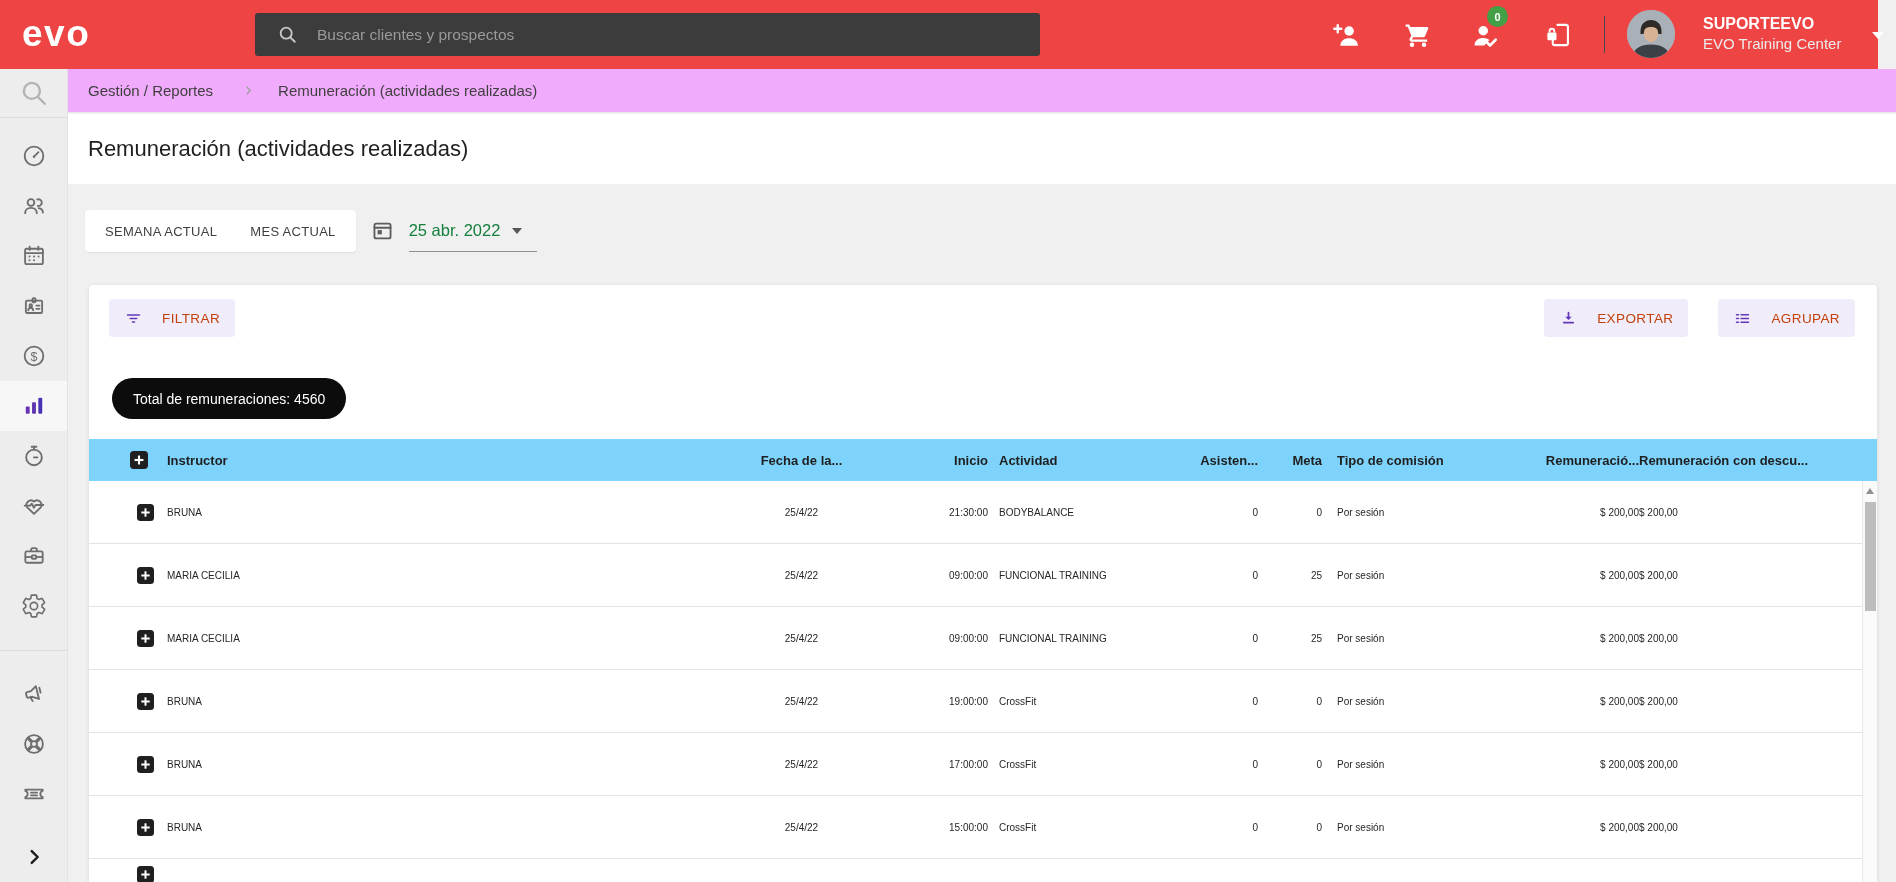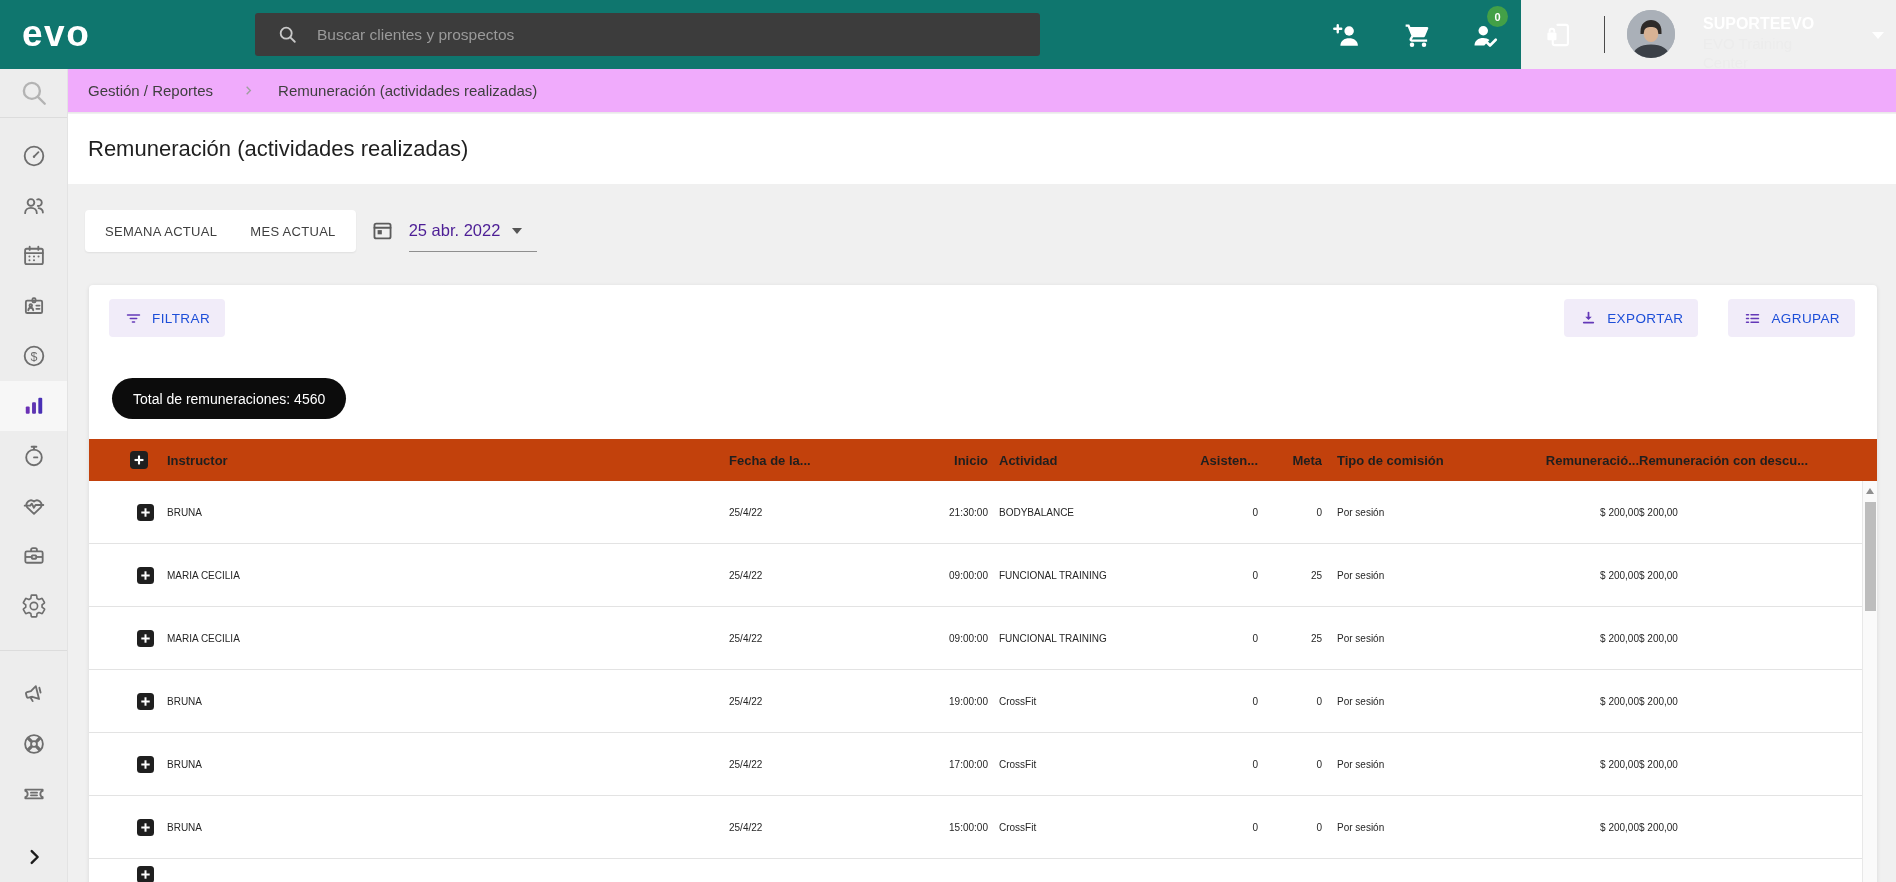--- a/index.html
+++ b/index.html
@@ -1,21 +1,21 @@
 <!DOCTYPE html>
 <html><head>
 <meta charset="utf-8">
 <style>
   html,body{margin:0;padding:0;width:1896px;height:882px;overflow:hidden;
     font-family:"Liberation Sans",sans-serif;background:#f0f0f0;}
   *{box-sizing:border-box}
   #app{position:relative;width:1896px;height:882px;background:#f0f0f0;overflow:hidden}
 
   
-  .topbar{position:absolute;left:0;top:0;width:1521px;height:69px;background:#0f766e;z-index:30}
+  .topbar{position:absolute;left:0;top:0;width:1878px;height:69px;background:#ef4444;z-index:30}
   .logo{position:absolute;left:22px;top:10px;color:#fff;font-size:37px;font-weight:bold;
     letter-spacing:1.5px;line-height:47px}
   .search-box{position:absolute;left:255px;top:13px;width:785px;height:43px;background:#3c3c3c;
     border-radius:3px;display:flex;align-items:center}
   .search-box svg{margin-left:22px;flex:none}
   .search-box input{flex:1;background:transparent;border:none;outline:none;color:#ddd;
     font-size:15.5px;margin-left:17px;font-family:"Liberation Sans",sans-serif}
   .search-box input::placeholder{color:#9a9a9a}
   .tb-icon{position:absolute;top:20px;width:30px;height:30px;cursor:pointer}
   .tb-badge{position:absolute;left:1487px;top:6px;width:21px;height:21px;border-radius:50%;
@@ -53,53 +53,53 @@
 
   
   .filter-row{position:absolute;left:17px;top:136px;display:flex;align-items:flex-start}
   .segmented{margin-top:5px;height:42px;background:#fff;border-radius:4px;display:flex;
     align-items:center;padding:0 20px;box-shadow:0 1px 2px rgba(0,0,0,.07)}
   .seg-btn{font-size:13px;color:#3f3f3f;letter-spacing:.3px;cursor:pointer;white-space:nowrap}
   .seg-gap{width:33px}
   .cal-wrap{margin:14px 0 0 15px}
   .date-field{margin:5px 0 0 15px;height:42px;width:128px;border-bottom:1px solid #8f8f8f;
     display:flex;align-items:center;cursor:pointer}
-  .date-text{font-size:16.5px;color:#4c1d95;white-space:nowrap}
+  .date-text{font-size:16.5px;color:#15803d;white-space:nowrap}
   .date-caret{margin-left:12px;width:0;height:0;border-left:5px solid transparent;
     border-right:5px solid transparent;border-top:6px solid #555}
   .buscar-btn{margin-left:95px;height:48px;width:150px;background:#5e35b1;border:none;
     border-radius:4px;color:#fff;font-size:14.5px;letter-spacing:.5px;display:flex;
     align-items:center;justify-content:center;gap:11px;cursor:pointer;
     box-shadow:0 1px 3px rgba(0,0,0,.2);font-family:"Liberation Sans",sans-serif}
 
   
   .card{position:absolute;left:21px;top:216px;width:1788px;height:650px;background:#fff;
     border-radius:4px;box-shadow:0 1px 4px rgba(0,0,0,.10)}
   .card-toolbar{position:absolute;left:20px;right:22px;top:14px;height:38px;display:flex;
     justify-content:space-between;align-items:center}
-  .lav-btn{height:38px;background:#f1ecf9;border:none;border-radius:4px;color:#1d4ed8;
-    font-size:13.5px;letter-spacing:.4px;display:flex;align-items:center;gap:9px;
+  .lav-btn{height:38px;background:#f1ecf9;border:none;border-radius:4px;color:#c2410c;
+    font-size:13.5px;letter-spacing:.4px;display:flex;align-items:center;gap:19px;
     padding:0 15px;cursor:pointer;font-family:"Liberation Sans",sans-serif;white-space:nowrap}
   .right-btns{display:flex;gap:30px}
   .total-pill{position:absolute;left:23px;top:93px;height:41px;background:#0c0c0c;color:#fff;
     border-radius:21px;display:inline-flex;align-items:center;padding:0 21px;font-size:14px}
 
   
-  .thead{position:absolute;left:0;top:154px;width:1788px;height:42px;background:#c2410c;
+  .thead{position:absolute;left:0;top:154px;width:1788px;height:42px;background:#7dd3fc;
     display:flex;align-items:center;font-weight:bold;font-size:13px;color:#1f1f1f}
   .tbody{position:absolute;left:0;top:196px;width:1788px}
   .trow{height:63px;display:flex;align-items:center;border-bottom:1px solid #e3e3e3;
     font-size:10px;color:#262626;background:#fff;cursor:default}
   .trow.partial{align-items:flex-start}
   .trow.partial .c-expand{padding-top:7px}
   .cell{white-space:nowrap;overflow:hidden;flex:none}
   .c-expand{width:78px;padding-left:48px;display:flex;align-items:center}
   .thead .c-expand{padding-left:41px}
   .c-instructor{width:562px}
-  .c-fecha{width:145px;text-align:left}
+  .c-fecha{width:145px;text-align:center}
   .c-inicio{width:114px;text-align:right}
   .c-actividad{width:185px;padding-left:11px}
   .c-asisten{width:85px;text-align:right}
   .c-meta{width:64px;text-align:right}
   .c-tipo{width:177px;padding-left:15px}
   .c-rem{width:140px;text-align:right}
   .c-remdesc{width:223px;text-align:left;padding-right:12px}
   .plus-btn{cursor:pointer;display:block}
 
   

